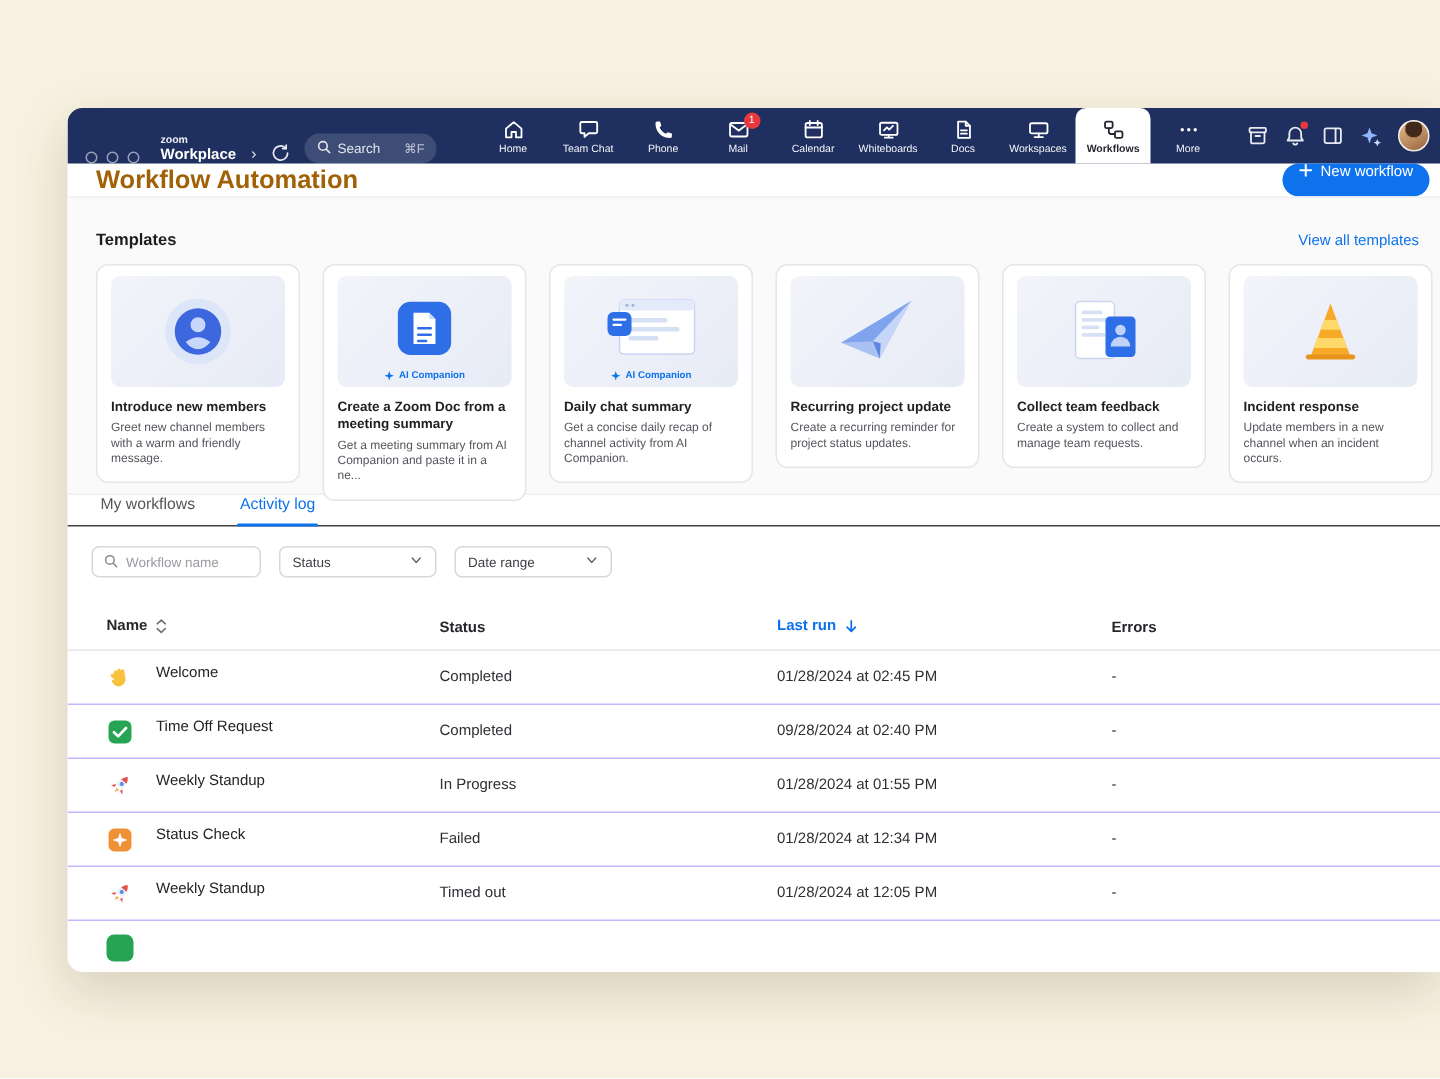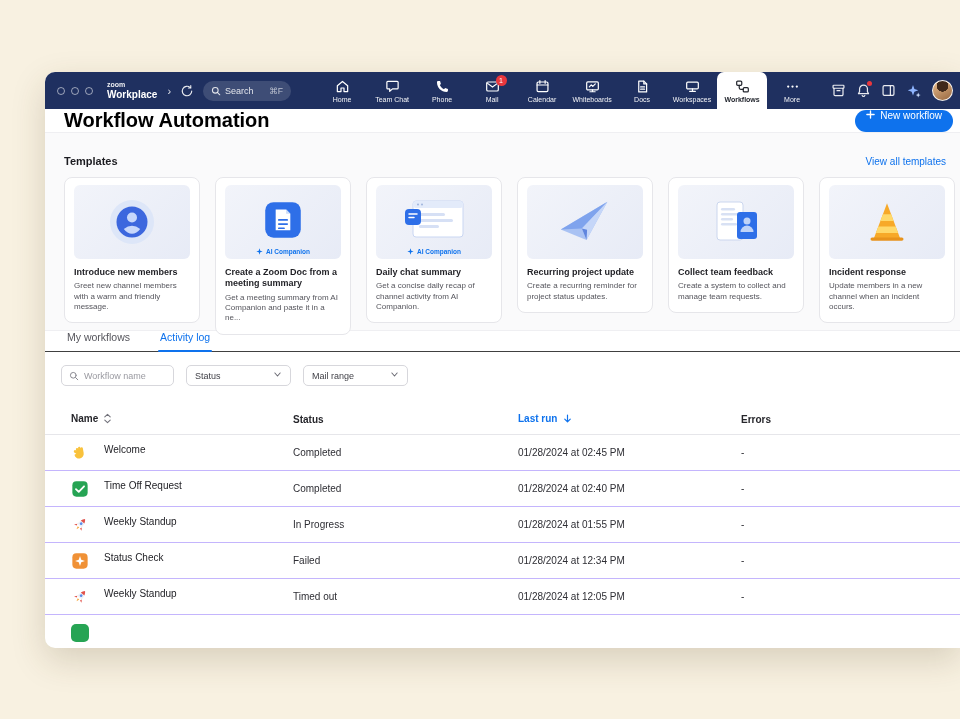--- a/index.html
+++ b/index.html
@@ -5,21 +5,21 @@
   *{box-sizing:border-box;margin:0;padding:0}
   html,body{width:960px;height:719px}
   body{font-family:"Liberation Sans","DejaVu Sans",sans-serif}
   .desktop{position:relative;width:960px;height:719px;background:#F8F1E1;overflow:hidden}
   .window{position:absolute;left:45px;top:72px;width:915px;height:576px;background:#fff;
           border-radius:10px 0 0 10px;box-shadow:0 12px 34px rgba(70,55,20,.18);
           overflow:hidden;display:flex;flex-direction:column}
 
   
   .navbar{flex:0 0 37px;height:37px;background:#1F3060;display:flex;align-items:stretch;color:#fff;padding-left:12px}
-  .nav-left{display:flex;align-items:center}
+  .nav-left{display:flex;align-items:flex-end}
   .traffic{display:flex;gap:6px;margin-right:14px}
   .traffic span{width:8px;height:8px;border:1px solid rgba(255,255,255,.55);border-radius:50%;display:block}
   .logo{display:flex;flex-direction:column;line-height:1.1;margin-right:10px}
   .logo .z{font-size:7px;font-weight:bold;opacity:.92}
   .logo .w{font-size:10px;font-weight:bold;white-space:nowrap}
   .chev{font-size:11px;opacity:.85;margin-right:9px}
   .histbtn{display:flex;align-items:center;margin-right:9px}
   .searchpill{display:flex;align-items:center;gap:4px;background:rgba(255,255,255,.14);
               border-radius:10px;height:20px;padding:0 8px;width:88px}
   .searchpill .stext{font-size:9px;color:rgba(255,255,255,.85);flex:1}
@@ -34,21 +34,21 @@
              background:#E8373D;color:#fff;font-size:7px;line-height:11px;text-align:center;padding:0 2px}
   .nav-right{margin-left:auto;display:flex;align-items:center;gap:10px;padding-right:7px}
   .rbtn{position:relative;display:flex;align-items:center}
   .belldot{position:absolute;top:-2px;right:-1px;width:5px;height:5px;border-radius:50%;background:#E8373D}
   .avatar{width:21px;height:21px;border-radius:50%;border:1.5px solid rgba(255,255,255,.9);
           background:radial-gradient(circle at 50% 26%,#40291b 0 33%,rgba(0,0,0,0) 34%),
                      linear-gradient(150deg,#E9BD8E,#96663F);display:block}
 
   
   .pagehead{height:39px;display:flex;align-items:center;justify-content:space-between;padding:0 7px 0 19px}
-  .pagetitle{font-size:20px;font-weight:bold;color:#000000}
+  .pagetitle{font-size:17px;font-weight:bold;color:#a16207}
   .btn-new{display:flex;gap:5px;background:#0E72ED;color:#fff;border:none;
            height:22px;border-radius:12px;padding:0 11px;font-size:10px;cursor:pointer;
            font-family:inherit}
 
   
   .templates{background:#FAFAFB;border-top:1px solid #EFEFF2;border-bottom:1px solid #EFEFF2;
              padding:22px 14px 13px 19px;height:199px}
   .tmpl-head{display:flex;align-items:center;justify-content:space-between}
   .tmpl-title{font-size:11px;font-weight:bold;color:#1B1B20}
   .tmpl-viewall{font-size:10px;color:#0E72ED;text-decoration:none;cursor:pointer}
@@ -385,21 +385,21 @@
             </svg></span>
         <input type="text" placeholder="Workflow name" style="">
       </label>
       <div class="fselect">
         <span>Status</span>
         <span><svg width="9" height="9" viewBox="0 0 12 12" fill="none" stroke="#6B6B74" stroke-width="1.4" stroke-linecap="round" stroke-linejoin="round">
               <path d="M2.5 4 L6 8 L9.5 4"></path>
             </svg></span>
       </div>
       <div class="fselect">
-        <span>Mail range</span>
+        <span>Date range</span>
         <span><svg width="9" height="9" viewBox="0 0 12 12" fill="none" stroke="#6B6B74" stroke-width="1.4" stroke-linecap="round" stroke-linejoin="round">
               <path d="M2.5 4 L6 8 L9.5 4"></path>
             </svg></span>
       </div>
     </div>
 
     <div>
       <div class="thead">
         <div class="cell c-name">
           <span>Name</span>
@@ -443,21 +443,21 @@
         <div class="cell c-name">
           <span class="rowicon">
               <svg viewBox="0 0 20 20" width="18" height="18">
                 <rect x="1.5" y="1.5" width="17" height="17" rx="4.5" fill="#26A454"></rect>
                 <path d="M5.5 10.2 L8.6 13.2 L14.5 7" stroke="#fff" stroke-width="2" fill="none" stroke-linecap="round" stroke-linejoin="round"></path>
               </svg>
             </span>
           <span class="rowname">Time Off Request</span>
         </div>
         <div class="cell c-status">Completed</div>
-        <div class="cell c-last">01/28/2024 at 02:40 PM</div>
+        <div class="cell c-last">09/28/2024 at 02:40 PM</div>
         <div class="cell c-errors">-</div>
       </div>
 
       <div class="trow">
         <div class="cell c-name">
           <span class="rowicon">
               <svg viewBox="0 0 20 20" width="18" height="18">
                 <g transform="rotate(40 10 10)">
                   <path d="M10 1.2 C12.4 3.4 13.2 7 13.2 10.8 L6.8 10.8 C6.8 7 7.6 3.4 10 1.2z" fill="#ECF0F7"></path>
                   <path d="M10 1.2 C11.3 2.4 12.1 3.9 12.6 5.6 L7.4 5.6 C7.9 3.9 8.7 2.4 10 1.2z" fill="#E2514A"></path>

